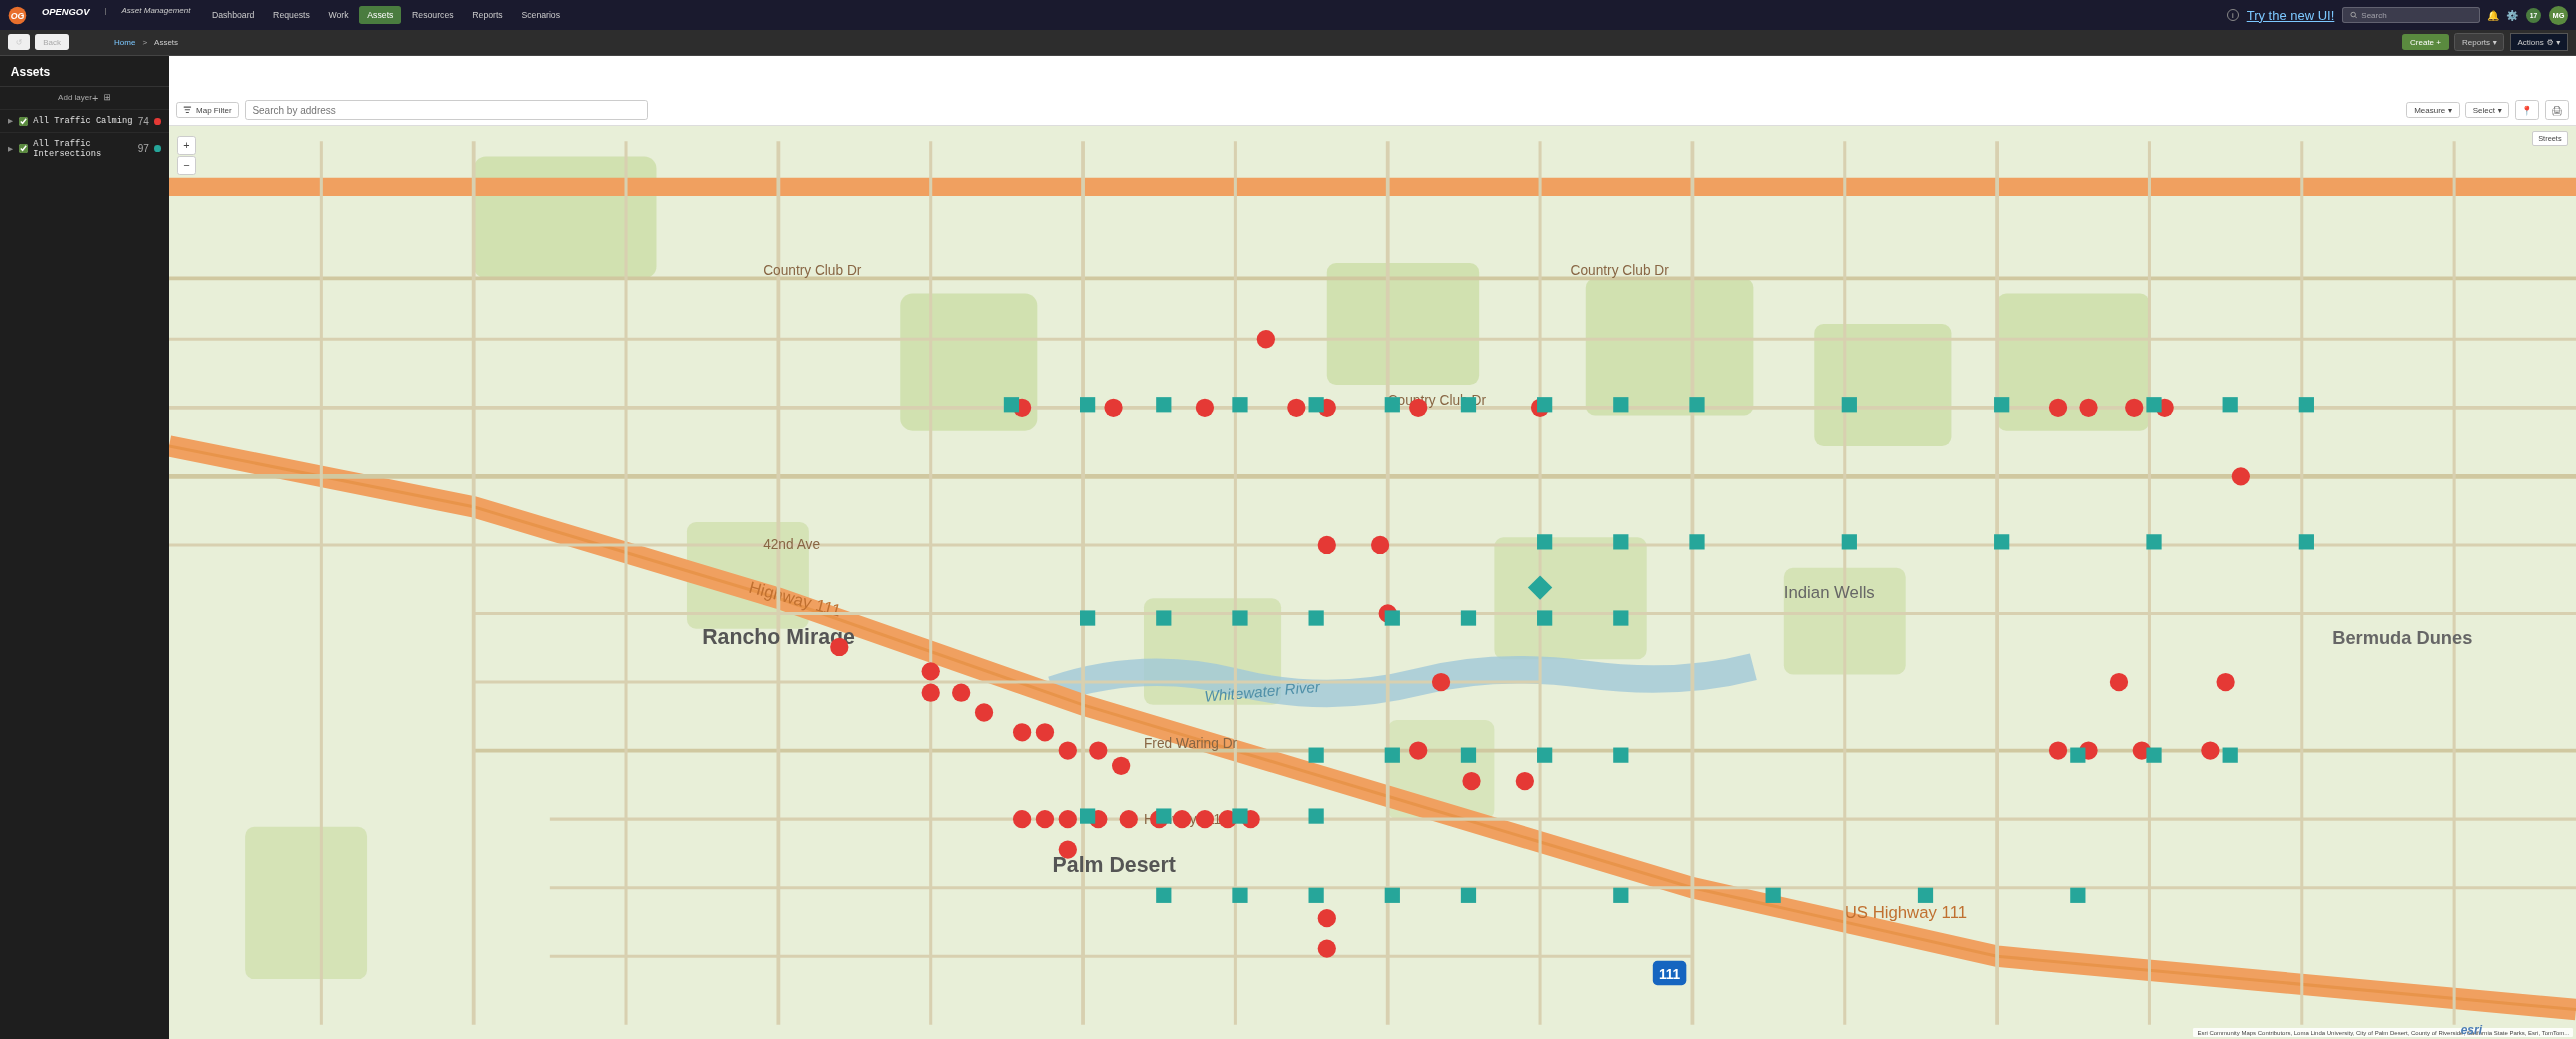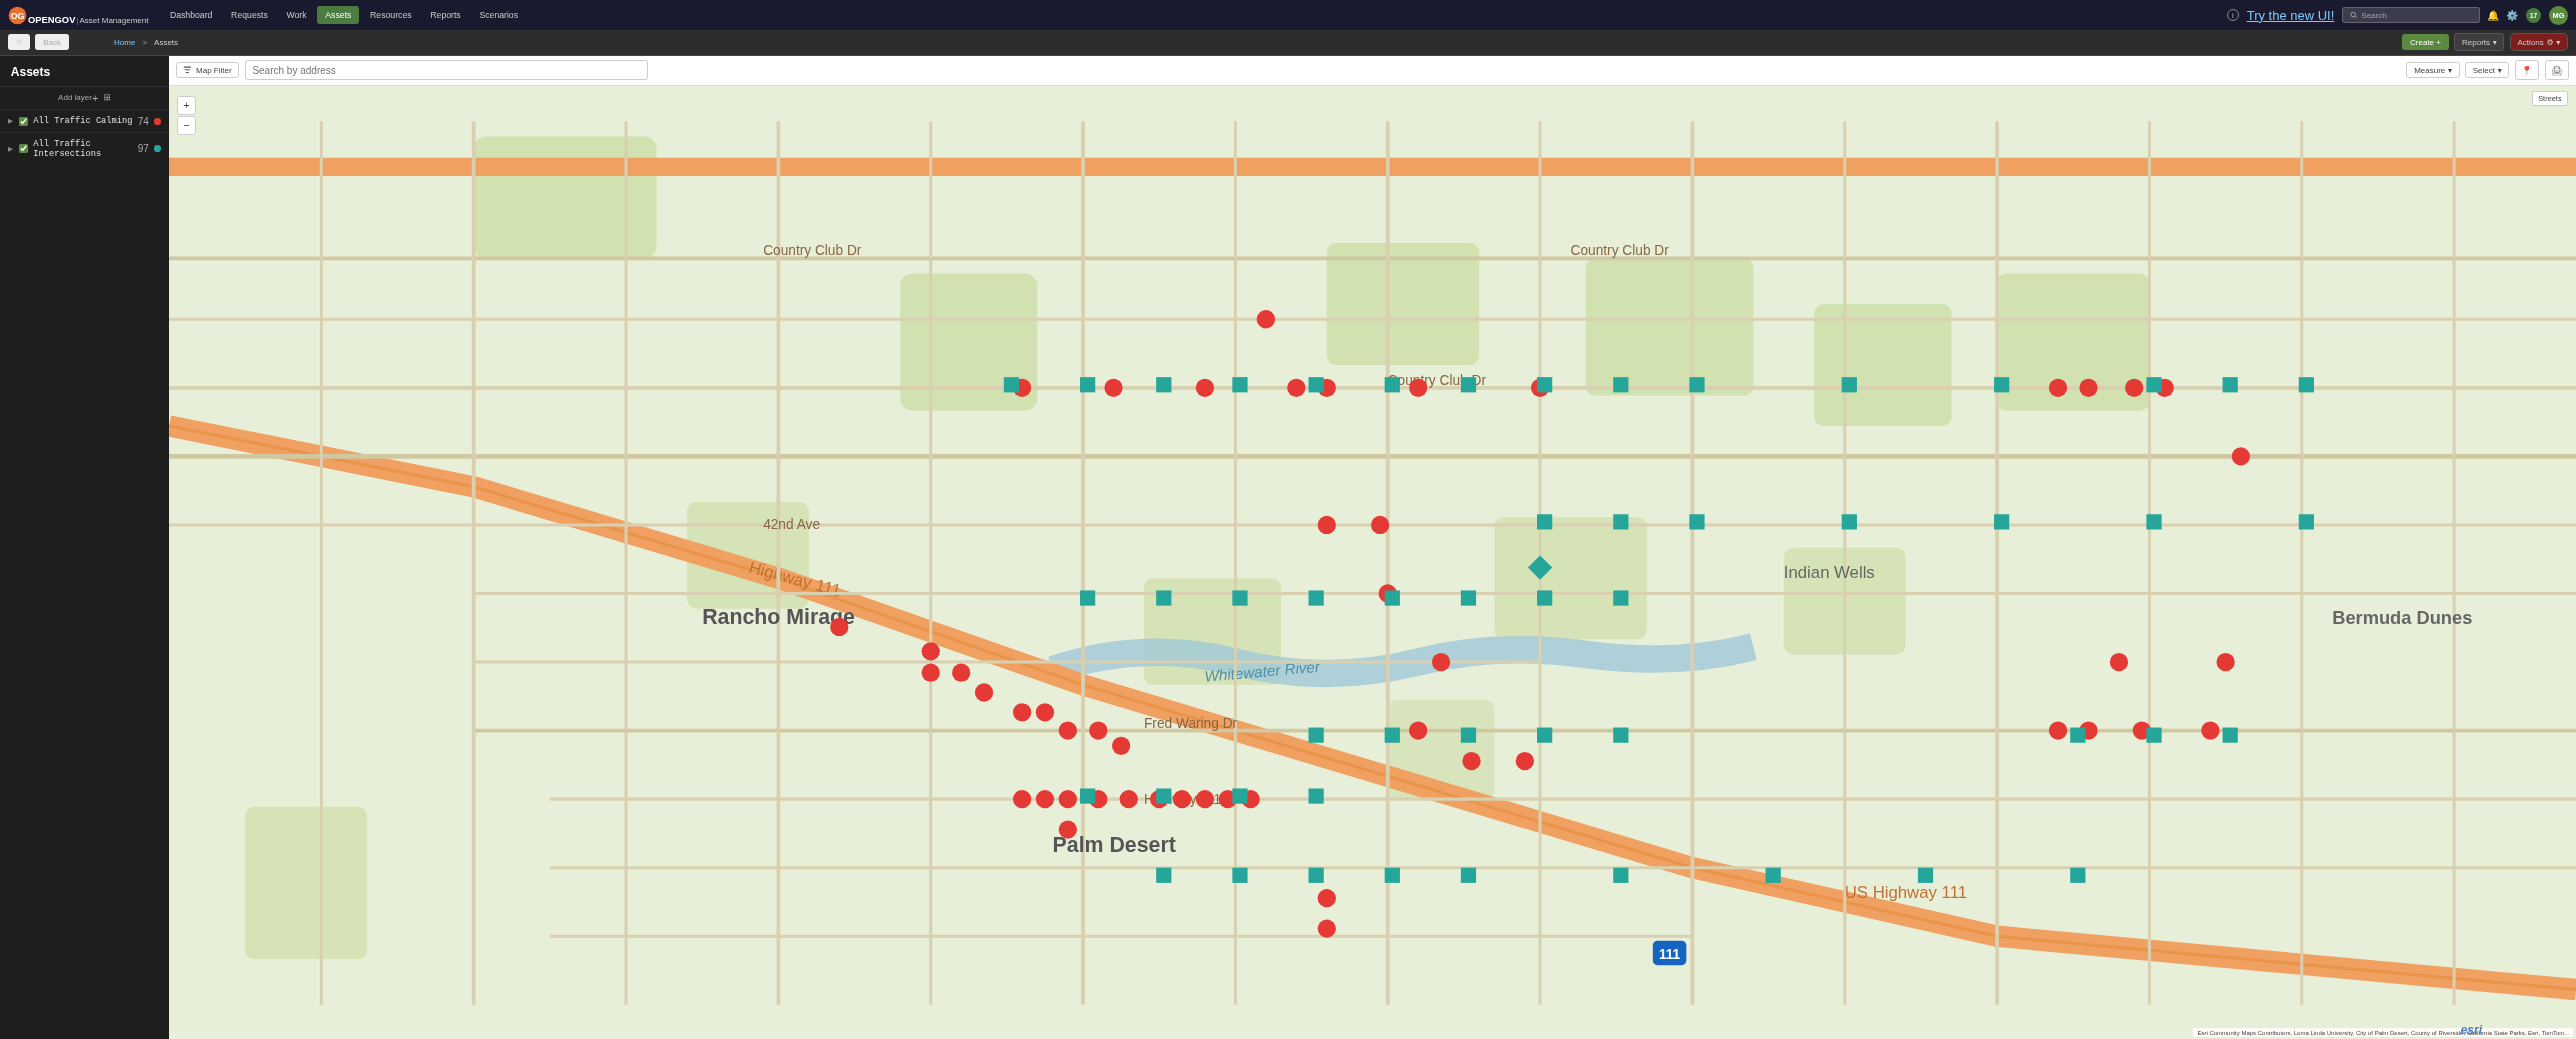--- a/index.html
+++ b/index.html
@@ -4,21 +4,21 @@
   <style>
     * { box-sizing: border-box; margin: 0; padding: 0; }
     body { font-family: -apple-system, BlinkMacSystemFont, 'Segoe UI', Arial, sans-serif; font-size: 8.7px; overflow: hidden; }
 
     
     #topnav {
       display: flex; align-items: center;
       background: #1a1a2e; height: 30px;
       padding: 0 8px; gap: 2.7px; position: relative; z-index: 100;
     }
-    .nav-logo { display: flex; align-items: flex-end; gap: 1px; margin-right: 10.8px; }
+    .nav-logo { display: flex; align-items: flex-start; gap: 15px; margin-right: 10.8px; font-style: italic; }
     .nav-logo-icon { width: 19px; height: 19px; }
     .nav-brand { color: white; font-weight: 600; font-size: 9.4px; }
     .nav-item {
       color: #ccc; padding: 4px 8px; border-radius: 2.7px; cursor: pointer;
       font-size: 8.7px; font-weight: 500; text-decoration: none;
     }
     .nav-item.active { background: #4a7c3f; color: white; }
     .nav-right { margin-left: auto; display: flex; align-items: center; gap: 8px; }
     .nav-search {
       background: rgba(255,255,255,0.15); border: 0.7px solid rgba(255,255,255,0.2);
@@ -54,21 +54,21 @@
     .subnav-right { margin-left: auto; display: flex; align-items: center; gap: 5.4px; }
     .subnav-create-btn {
       background: #5a8a3f; color: white; border: none; border-radius: 2.7px;
       padding: 3.4px 8px; font-size: 8px; cursor: pointer; display: flex; align-items: center; gap: 2.7px;
     }
     .subnav-reports-btn {
       background: #3d3d3d; color: #ccc; border: 0.7px solid #555; border-radius: 2.7px;
       padding: 3.4px 6.7px; font-size: 8px; cursor: pointer; display: flex; align-items: center; gap: 2.7px;
     }
     .subnav-actions-btn {
-      background: #7f1d1d; color: #ccc; border: 0.7px solid #555; border-radius: 5px;
+      background: #0f172a; color: #ccc; border: 0.7px solid #555; border-radius: 0;
       padding: 3.4px 6.7px; font-size: 8px; cursor: pointer; display: flex; gap: 2.7px;
     }
 
     
     #main { display: flex; height: calc(100vh - 55px); }
 
     
     #sidebar {
       width: 169px; min-width: 169px; background: #1e1e1e; color: white;
       display: flex; flex-direction: column; overflow-y: auto; z-index: 10;
@@ -87,21 +87,21 @@
     }
     .sidebar-checkbox { width: 9.4px; height: 9.4px; accent-color: #5a8a3f; cursor: pointer; }
     .sidebar-layer-name { flex: 1; font-size: 8.7px; color: #e0e0e0; font-family: Liberation Mono, monospace; }
     .sidebar-count { color: #aaa; font-size: 10px; }
     .sidebar-dot { width: 6.7px; height: 6.7px; border-radius: 50%; }
     .dot-red { background: #e53935; }
     .dot-teal { background: #26a69a; }
 
     
     #map-container {
-      flex: 1; position: relative; overflow: hidden;
+      flex: 1; position: relative; overflow: hidden; margin-top: 40px;
     }
     #map-toolbar {
       position: absolute; top: 0; left: 0; right: 0;
       display: flex; align-items: center; padding: 5.4px 6.7px; gap: 5.4px;
       background: white; border-bottom: 0.7px solid #ddd; z-index: 20; height: 30px;
     }
     .map-filter-btn {
       display: flex; align-items: center; gap: 4px;
       border: 0.7px solid #ccc; border-radius: 2.7px; padding: 2.7px 6.7px;
       font-size: 8px; cursor: pointer; background: white; color: #444;

